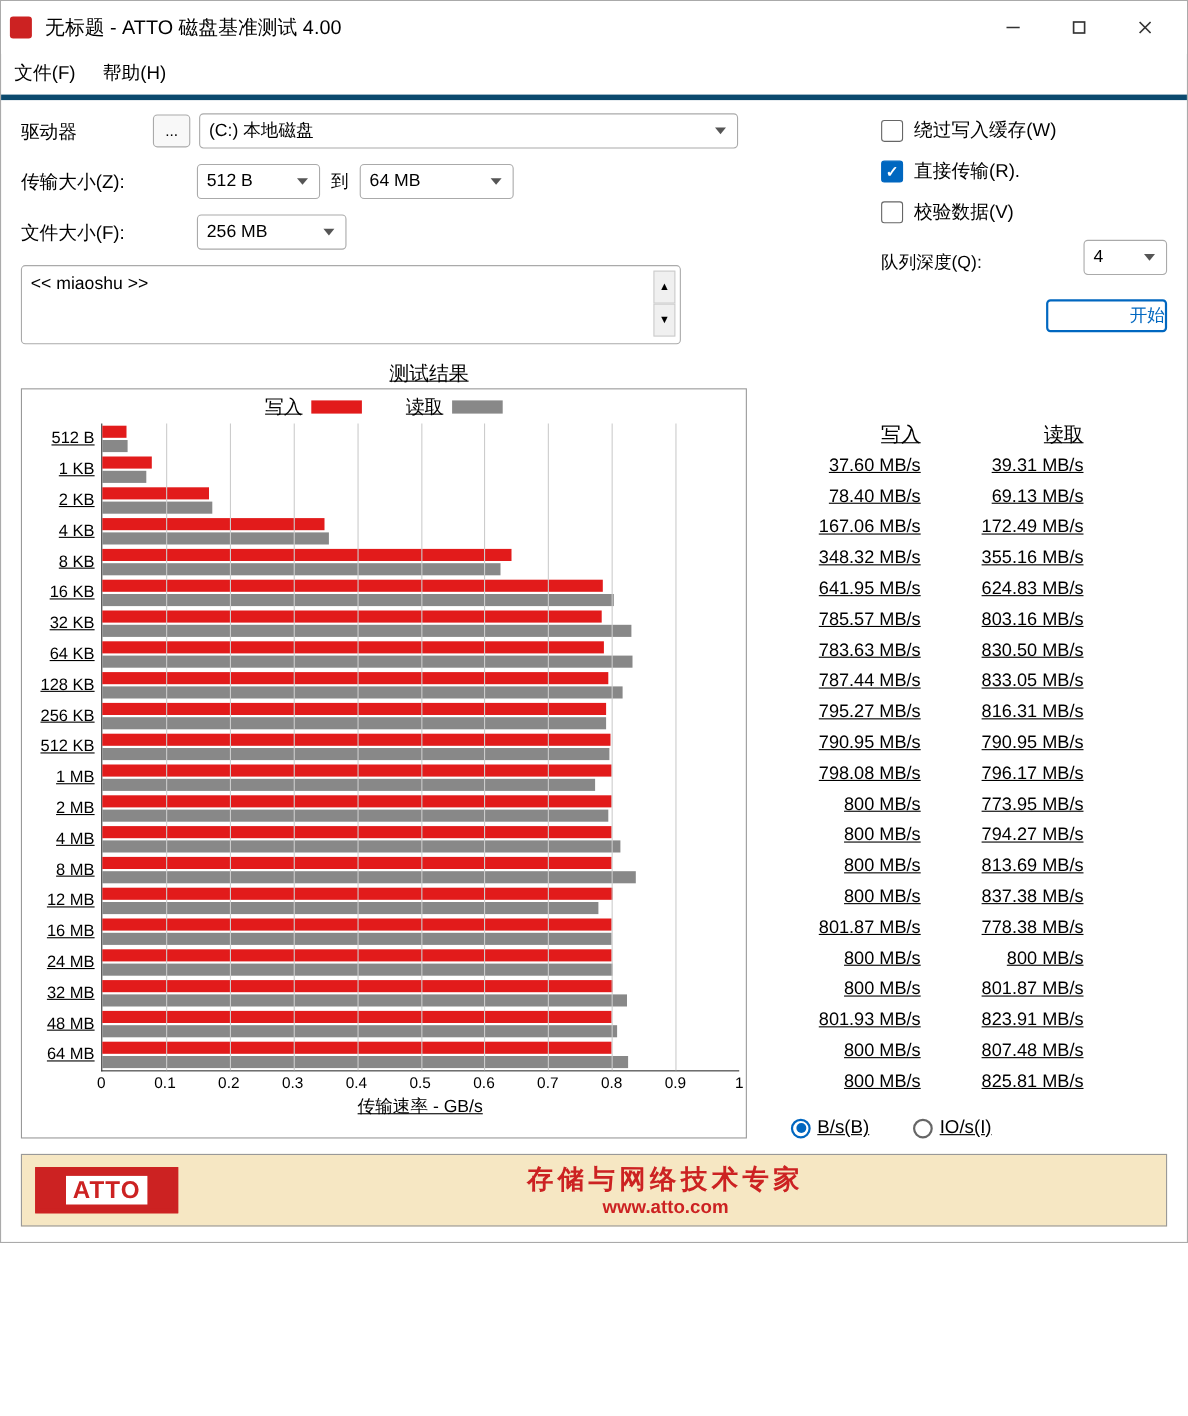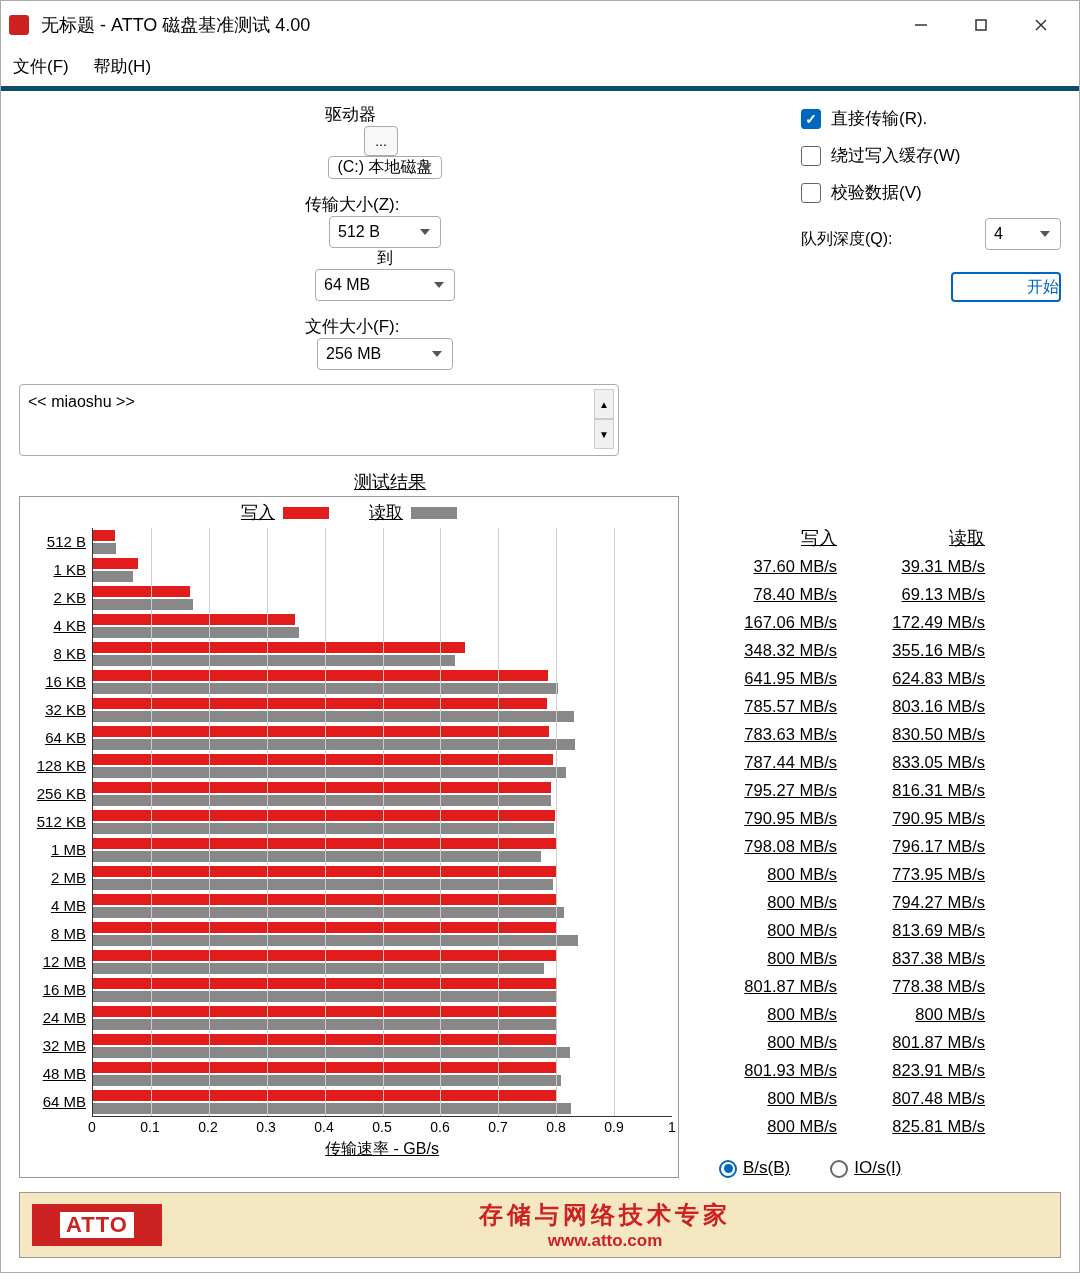--- a/index.html
+++ b/index.html
@@ -9,21 +9,21 @@
 .titlebar .icon { width: 20px; height: 20px; background: #c22; border-radius: 3px; margin-right: 12px; }
 .titlebar .title { flex: 1; font-size: 18px; }
 .winbtns { display: flex; }
 .winbtn { width: 60px; height: 48px; display: flex; align-items: center; justify-content: center; font-size: 18px; color: #333; }
 .winbtn svg { width: 14px; height: 14px; }
 .menubar { padding: 6px 12px 8px; border-bottom: 5px solid #0c4a6e; font-size: 17px; }
 .menubar span { margin-right: 20px; cursor: default; }
 .content { padding: 12px 18px 14px 18px; }
 .form-area { display: flex; gap: 50px; margin-bottom: 14px; }
 .form-left { flex: 1; }
-.form-row { display: flex; align-items: center; margin-bottom: 14px; flex-direction: column; }
+.form-row { display: flex; align-items: center; margin-bottom: 14px; }
 .form-label { width: 120px; font-size: 17px; }
 .browse-btn { width: 34px; height: 30px; border: 1px solid #aaa; border-radius: 4px; background: #f8f8f8; display: flex; align-items: center; justify-content: center; margin-right: 8px; font-size: 14px; }
 .select { height: 32px; border: 1px solid #aaa; border-radius: 4px; background: #fff; display: flex; align-items: center; padding: 0 8px; font-size: 16px; position: relative; }
 .select::after { content: ""; position: absolute; right: 10px; width: 0; height: 0; border-left: 5px solid transparent; border-right: 5px solid transparent; border-top: 6px solid #555; }
 .form-right { width: 260px; padding-top: 4px; }
 .checkrow { display: flex; align-items: center; margin-bottom: 14px; font-size: 17px; }
 .checkbox { width: 20px; height: 20px; border: 1.5px solid #666; border-radius: 3px; margin-right: 10px; display: flex; align-items: center; justify-content: center; }
 .checkbox.checked { background: #0067c0; border-color: #0067c0; }
 .checkbox.checked::after { content: "✓"; color: #fff; font-size: 14px; font-weight: bold; }
 .qd-row { display: flex; align-items: flex-end; margin-top: 6px; }
@@ -132,26 +132,26 @@
             <div class="spinner">
               <div>▲</div>
               <div>▼</div>
             </div>
           </div>
         </div>
       </div>
 
       <div class="form-right">
         <div class="checkrow">
+            <div class="checkbox"></div>
+            <span>绕过写入缓存(W)</span>
+          </div>
+        <div class="checkrow">
             <div class="checkbox checked"></div>
             <span>直接传输(R).</span>
-          </div>
-        <div class="checkrow">
-            <div class="checkbox"></div>
-            <span>绕过写入缓存(W)</span>
           </div>
         <div class="checkrow">
             <div class="checkbox"></div>
             <span>校验数据(V)</span>
           </div>
         <div class="qd-row">
           <span style="flex:1">队列深度(Q):</span>
           <div class="select" style="width:76px">
               <span>4</span>
             </div>

